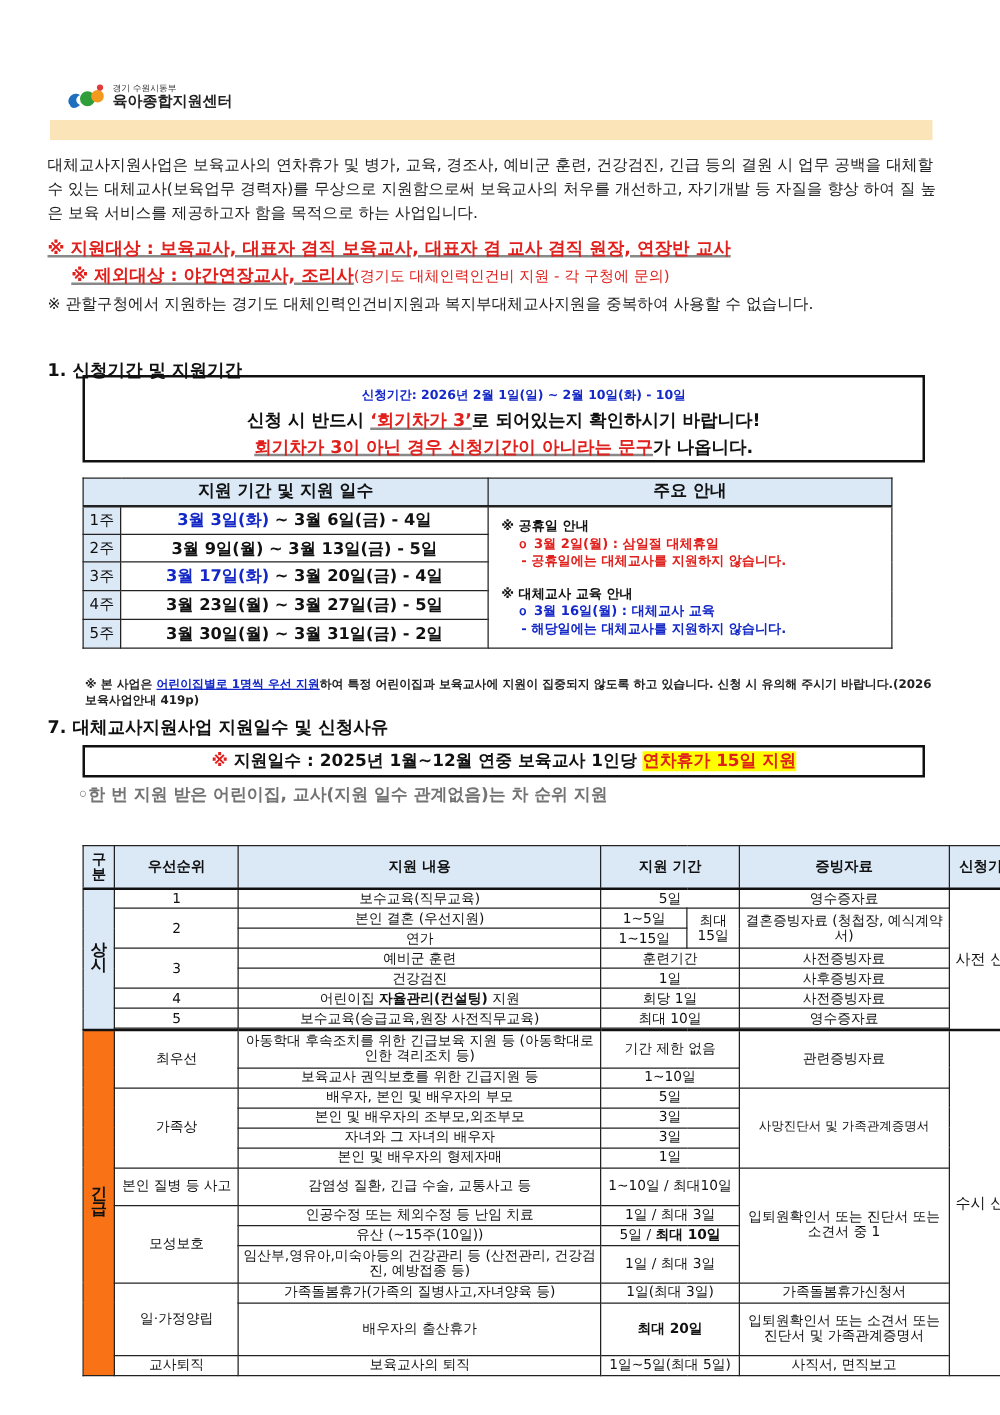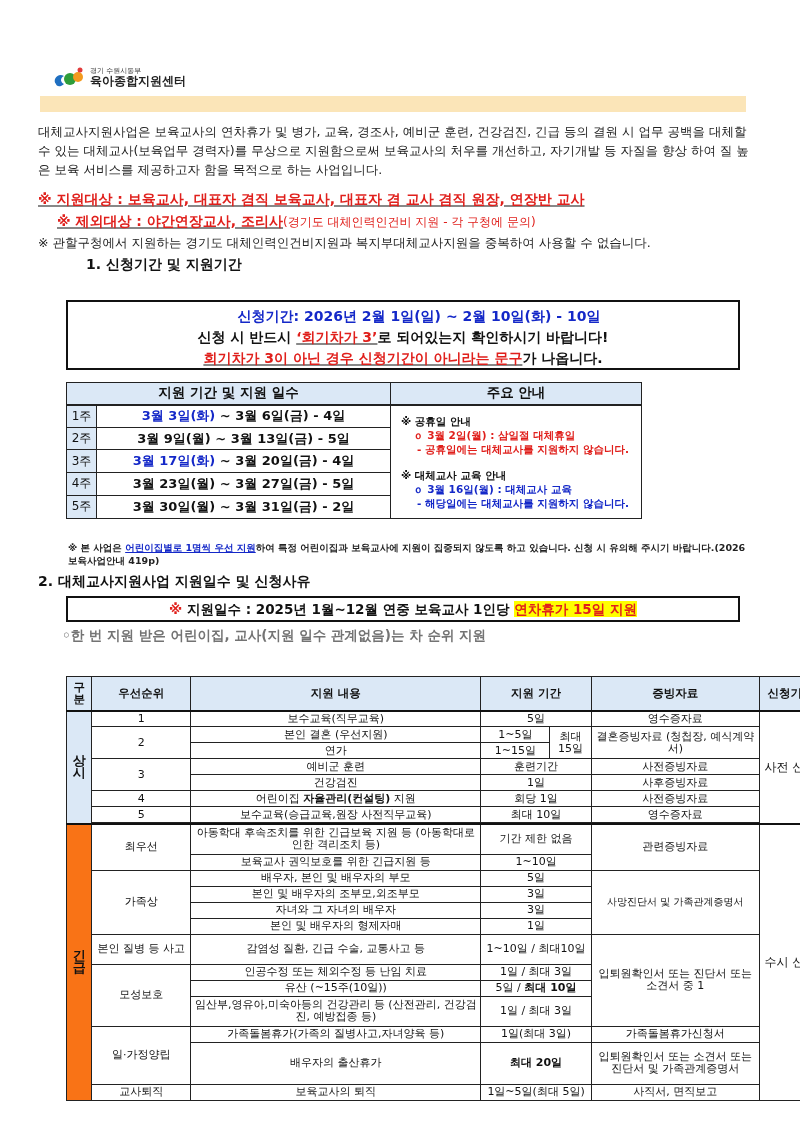--- a/index.html
+++ b/index.html
@@ -14,25 +14,25 @@
   .title { position: absolute; left: 210px; top: 4px; font-size: 20px; color: #111; letter-spacing: 0.5px; }
   .title-bar { left: 40px; top: 96px; width: 706px; height: 16px; background: #fbe5b8; }
   .intro { left: 38px; top: 122px; width: 720px; font-size: 12.5px; line-height: 19px; color: #222; }
   .notice { left: 38px; width: 720px; font-size: 14px; font-weight: bold; line-height: 20px; }
   .red { color: #e0201c; }
   .ul-gray { text-decoration: underline; text-decoration-color: #888; text-decoration-thickness: 1.5px; }
   .notice-small { font-weight: normal; font-size: 12px; color: #e0201c; }
   .plain { left: 38px; top: 235px; width: 720px; font-size: 12.5px; color: #222; }
   .h2 { left: 38px; font-size: 14px; font-weight: bold; color: #111; }
   .period-box { left: 66px; top: 300px; width: 674px; height: 70px; border: 2px solid #111; text-align: center; padding-top: 4px; }
-  .period-box .l1 { font-size: 14px; font-weight: bold; color: #1428c8; line-height: 21px; padding-left: 32px; }
+  .period-box .l1 { font-size: 10px; font-weight: bold; color: #1428c8; line-height: 21px; padding-left: 32px; }
   .period-box .l2 { font-size: 14px; font-weight: bold; color: #111; line-height: 21px; }
   .blue { color: #1428c8; }
   table { border-collapse: collapse; }
-  .week-table { left: 66px; top: 382px; width: 576px; }
+  .week-table { left: 66px; top: 382px; width: 648px; }
   .week-table td, .week-table th { border: 1px solid #222; }
   .week-table th { background: #dbe8f6; font-size: 13.5px; height: 22px; font-weight: bold; }
   .week-table .wk { background: #dbe8f6; width: 30px; font-size: 12px; text-align: center; height: 22px; font-weight: normal; }
   .week-table .range { text-align: center; font-size: 13px; font-weight: bold; width: 294px; }
   .week-table .info { vertical-align: top; padding: 8px 10px; font-size: 10.5px; line-height: 14px; }
   .info .ttl { color: #111; font-weight: bold; }
   .info .r { color: #e0201c; font-weight: bold; padding-left: 12px; }
   .info .b { color: #1428c8; font-weight: bold; padding-left: 12px; }
   .footnote { left: 68px; top: 541px; width: 680px; font-size: 9.5px; line-height: 13px; color: #222; font-weight: bold; }
   .footnote .blue-ul { color: #1428c8; text-decoration: underline; }
@@ -71,21 +71,21 @@
 <div class="abs intro">대체교사지원사업은 보육교사의 연차휴가 및 병가, 교육, 경조사, 예비군 훈련, 건강검진, 긴급 등의 결원 시 업무 공백을 대체할 수 있는 대체교사(보육업무 경력자)를 무상으로 지원함으로써 보육교사의 처우를 개선하고, 자기개발 등 자질을 향상 하여 질 높은 보육 서비스를 제공하고자 함을 목적으로 하는 사업입니다.</div>
 
 <div class="abs notice red" style="top:189px;">
   <span class="ul-gray">※ 지원대상 : 보육교사, 대표자 겸직 보육교사, 대표자 겸 교사 겸직 원장, 연장반 교사</span>
 </div>
 <div class="abs notice red" style="top:211px;margin-left:19px;">
   <span class="ul-gray">※ 제외대상 : 야간연장교사, 조리사</span><span class="notice-small">(경기도 대체인력인건비 지원 - 각 구청에 문의)</span>
 </div>
 <div class="abs plain">※ 관할구청에서 지원하는 경기도 대체인력인건비지원과 복지부대체교사지원을 중복하여 사용할 수 없습니다.</div>
 
-<div class="abs h2" style="top:256px;margin-left:48px;">1. 신청기간 및 지원기간</div>
+<div class="abs h2" style="top:288px;">1. 신청기간 및 지원기간</div>
 
 <div class="abs period-box">
   <div class="l1">신청기간:  2026년 2월 1일(일) ~ 2월 10일(화) - 10일</div>
   <div class="l2">
     <span>신청 시 반드시 </span><span class="red ul-gray">‘회기차가 3’</span><span>로 되어있는지 확인하시기 바랍니다!</span>
   </div>
   <div class="l2">
     <span class="red ul-gray">회기차가 3이 아닌 경우 신청기간이 아니라는 문구</span><span>가 나옵니다.</span>
   </div>
 </div>
@@ -125,21 +125,21 @@
     <td class="wk">5주</td>
     <td class="range"><span>3월 30일(월)</span><span> ~ 3월 31일(금) - 2일</span></td>
   </tr>
 </tbody>
   </table>
 
 <div class="abs footnote">
   <span>※ 본 사업은 </span><span class="blue-ul">어린이집별로 1명씩 우선 지원</span><span>하여 특정 어린이집과 보육교사에 지원이 집중되지 않도록 하고 있습니다. 신청 시 유의해 주시기 바랍니다.(2026 보육사업안내 419p)</span>
 </div>
 
-<div class="abs h2" style="top:573px;">2. 대체교사지원사업 지원일수 및 신청사유</div>
+<div class="abs h2" style="top:573px;">7. 대체교사지원사업 지원일수 및 신청사유</div>
 
 <div class="abs days-box">
   <span class="red">※</span><span> 지원일수 : 2025년 1월~12월 연중 보육교사 1인당 </span><span class="hl">연차휴가 15일 지원</span>
 </div>
 <div class="abs redline">◦한 번 지원 받은 어린이집, 교사(지원 일수 관계없음)는 차 순위 지원</div>
 
 <table class="abs main-table">
   <colgroup>
     <col style="width:22px">
       <col style="width:86px">

